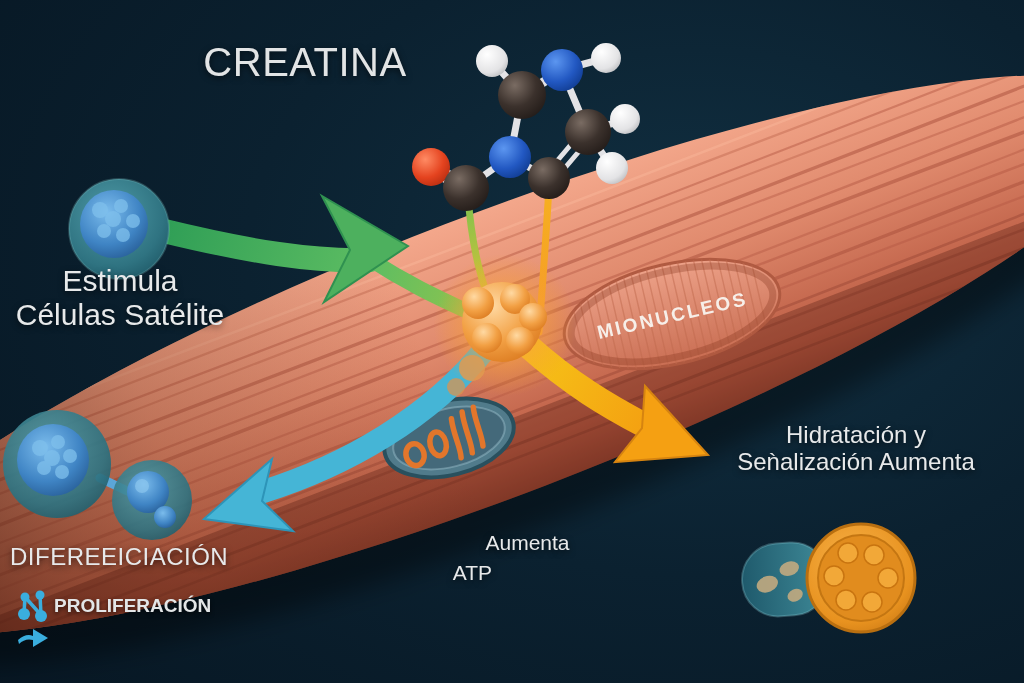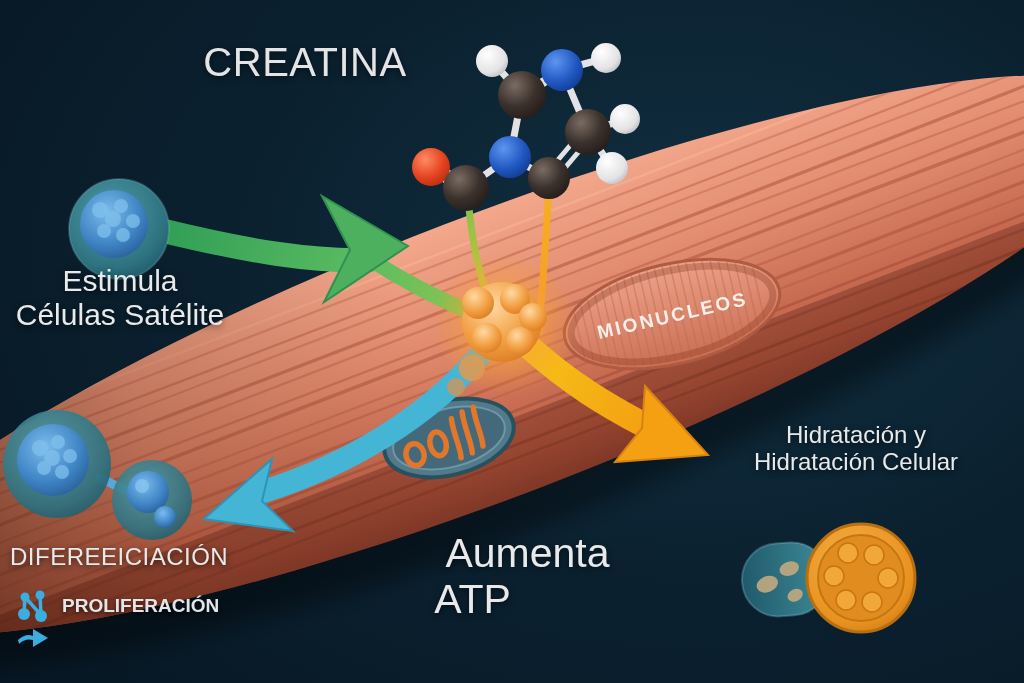--- a/index.html
+++ b/index.html
@@ -7,24 +7,24 @@
     position:relative;width:1024px;height:683px;overflow:hidden;
     font-family:"Liberation Sans",sans-serif;
     background:radial-gradient(1000px 700px at 68% 38%, #113042 0%, #0b2130 45%, #061521 100%);
   }
   #art{position:absolute;left:0;top:0;width:100%;height:100%;}
   .lbl{position:absolute;color:#e7e9ea;font-weight:normal;text-align:center;
        text-shadow:0 2px 6px rgba(0,0,0,.6);line-height:1.12;white-space:nowrap;}
   #title{left:100px;top:40px;width:410px;font-size:40px;letter-spacing:.5px;color:#e2e4e5;}
   #satellite-label{left:-5px;top:264px;width:250px;font-size:30px;}
   #hydration-label{left:688px;top:422px;width:336px;font-size:24px;}
-  #energy-label{left:375px;top:531px;width:305px;font-size:41px;}
-  #energy-label .atp{display:block;margin-right:110px;}
+  #energy-label{left:375px;top:531px;width:305px;font-size:21px;}
+  #energy-label .atp{display:block;margin-top:6px;margin-right:110px;}
   #diff-heading{left:10px;top:544px;font-size:24px;letter-spacing:.5px;text-align:right;}
-  .diff-row{position:absolute;display:flex;align-items:center;gap:12px;color:#e3e6e7;
+  .diff-row{position:absolute;display:flex;align-items:center;gap:4px;color:#e3e6e7;
             font-weight:bold;font-size:19px;text-shadow:0 2px 4px rgba(0,0,0,.6);}
   #row-proliferation{left:16px;top:589px;}
   #row-differentiation{left:16px;top:621px;}
   .mini-icon{width:34px;height:34px;flex:0 0 auto;}
 </style>
 </head>
 <body>
 
 <div id="stage">
 
@@ -296,21 +296,21 @@
     <div>CREATINA</div>
   </div>
 
   <div id="satellite-label" class="lbl">
     <div>Estimula</div>
     <div>Células Satélite</div>
   </div>
 
   <div id="hydration-label" class="lbl">
     <div>Hidratación y</div>
-    <div>Hidratación Celular</div>
+    <div>Seǹalización Aumenta</div>
   </div>
 
   <div id="energy-label" class="lbl">
     <div>Aumenta</div>
     <span class="atp">ATP</span>
   </div>
 
   <div id="diff-heading" class="lbl">DIFEREEICIACIÓN</div>
 
   <div id="row-proliferation" class="diff-row">

